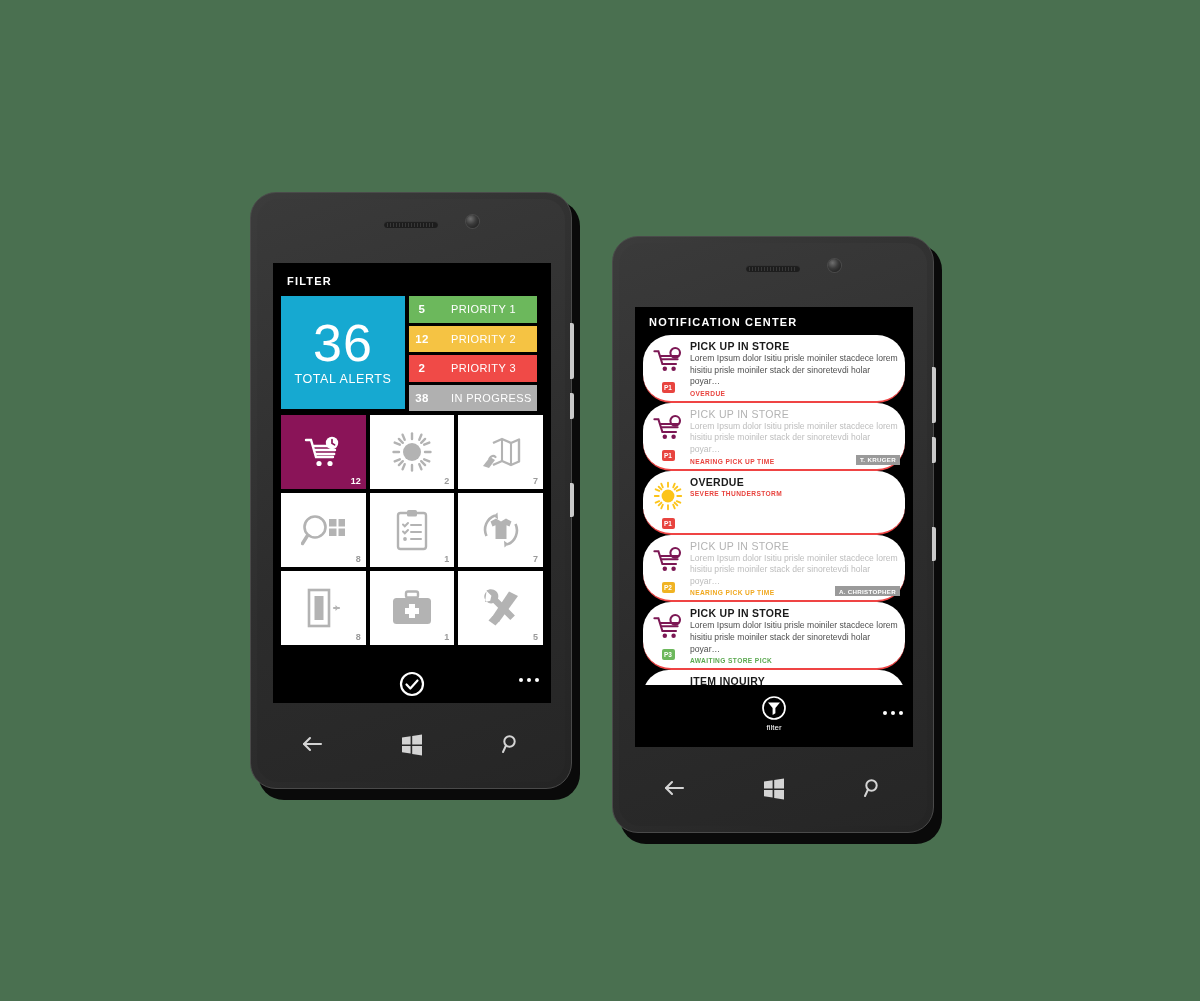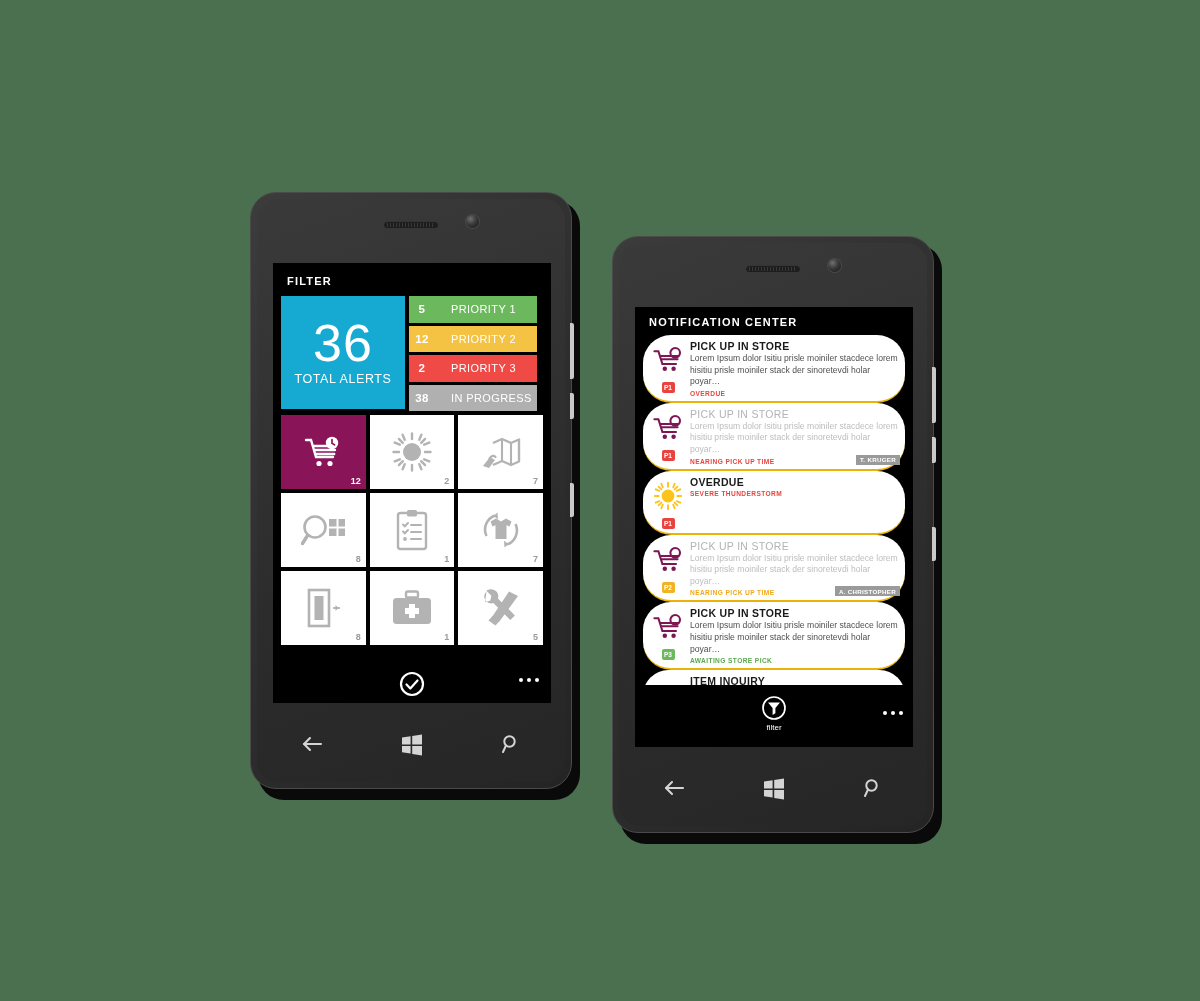--- a/index.html
+++ b/index.html
@@ -123,21 +123,21 @@
   .dots { position:absolute; right:12px; top:13px; display:flex; gap:4px; }
   .dots i { width:4px; height:4px; border-radius:50%; background:#fff; display:block; }
 
   
   .notif-list {
     position:absolute; left:8px; right:8px; top:28px; bottom:62px;
     overflow:hidden;
   }
   .notif {
     background:#fff; display:flex; padding:5px 6px 4px 5px;
-    border-bottom:2px solid #eab308; position:relative;border-radius:28px;
+    border-bottom:2px solid #ef4444; position:relative;border-radius:28px;
   }
   .n-left { width:40px; flex:0 0 40px; display:flex; flex-direction:column; align-items:center; }
   .n-icon { height:40px; display:flex; align-items:center; justify-content:center; }
   .n-badge {
     margin-top:2px; width:13px; height:11px; border-radius:2px;
     font-size:6.5px; color:#fff; font-weight:bold;
     display:flex; align-items:center; justify-content:center;
   }
   .n-body { flex:1; padding-left:2px; min-width:0; }
   .n-title { font-size:10.5px; font-weight:bold; color:#1a1a1a; letter-spacing:.3px; }

